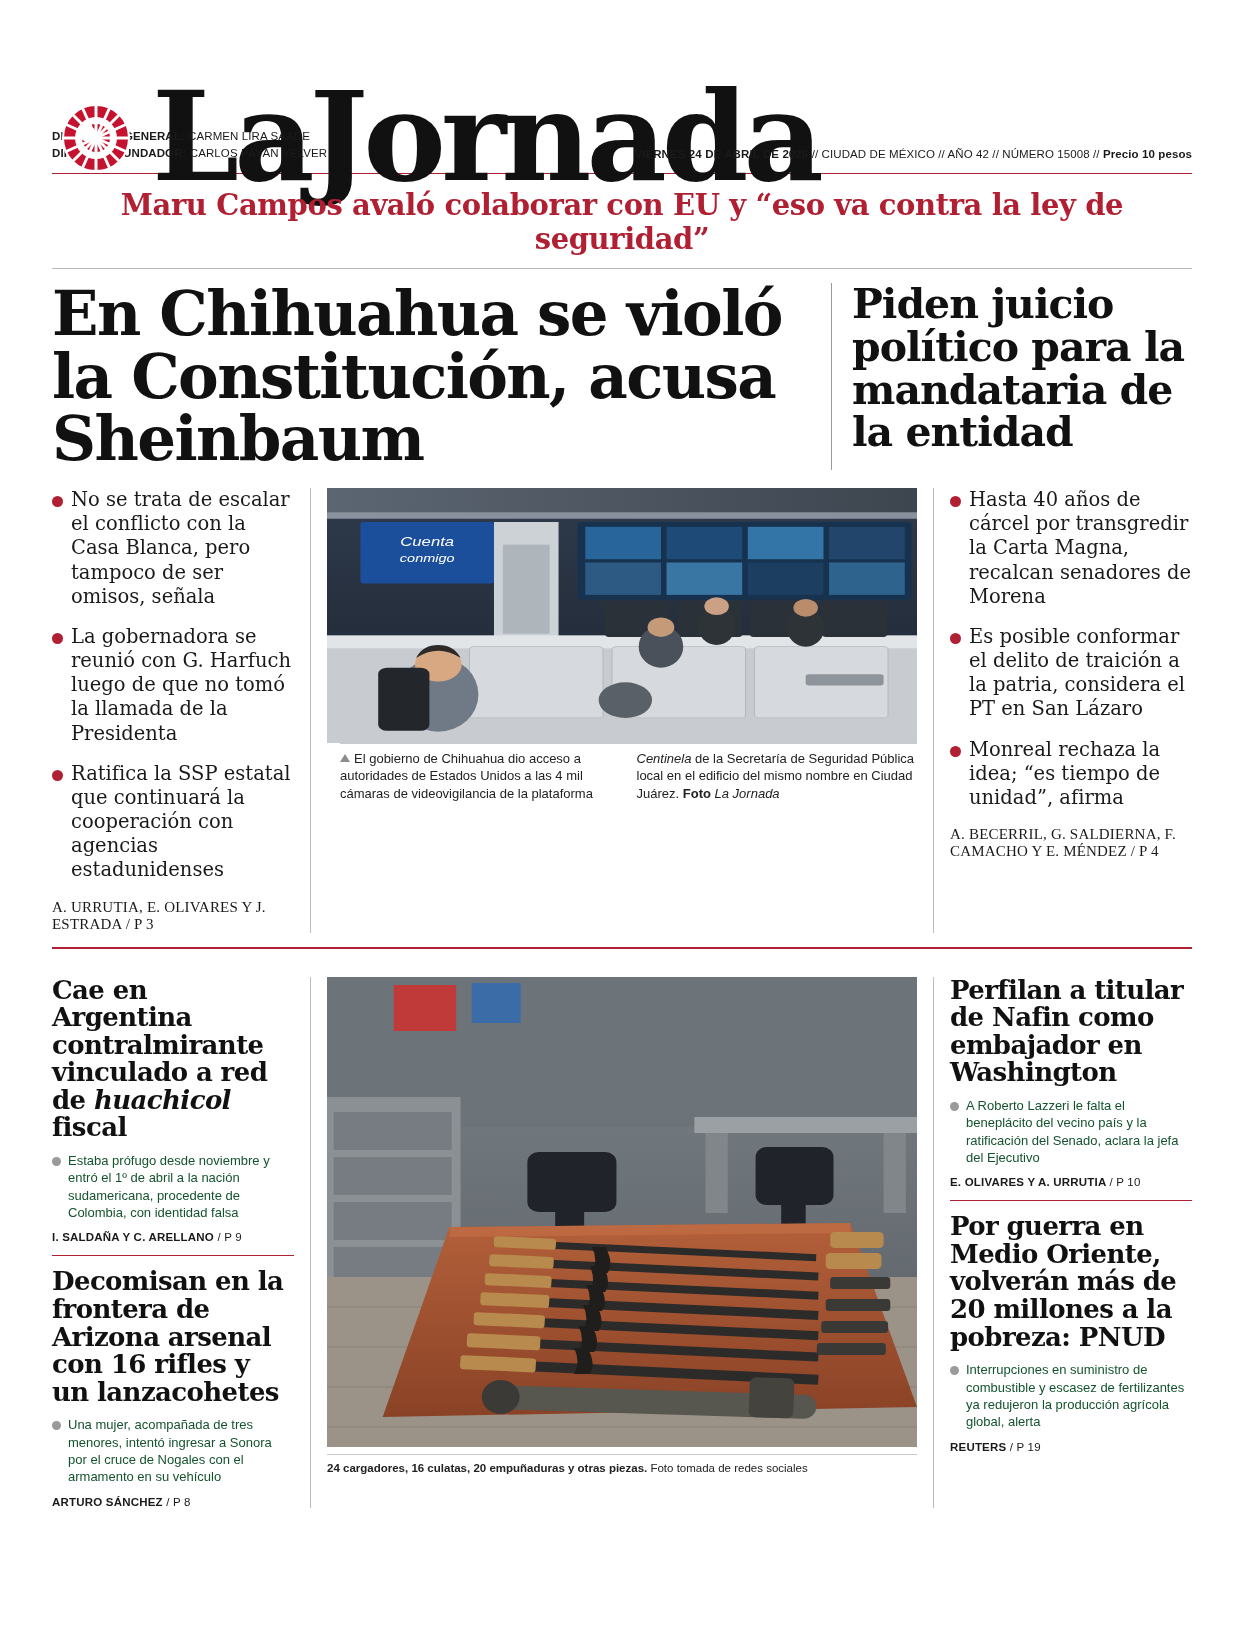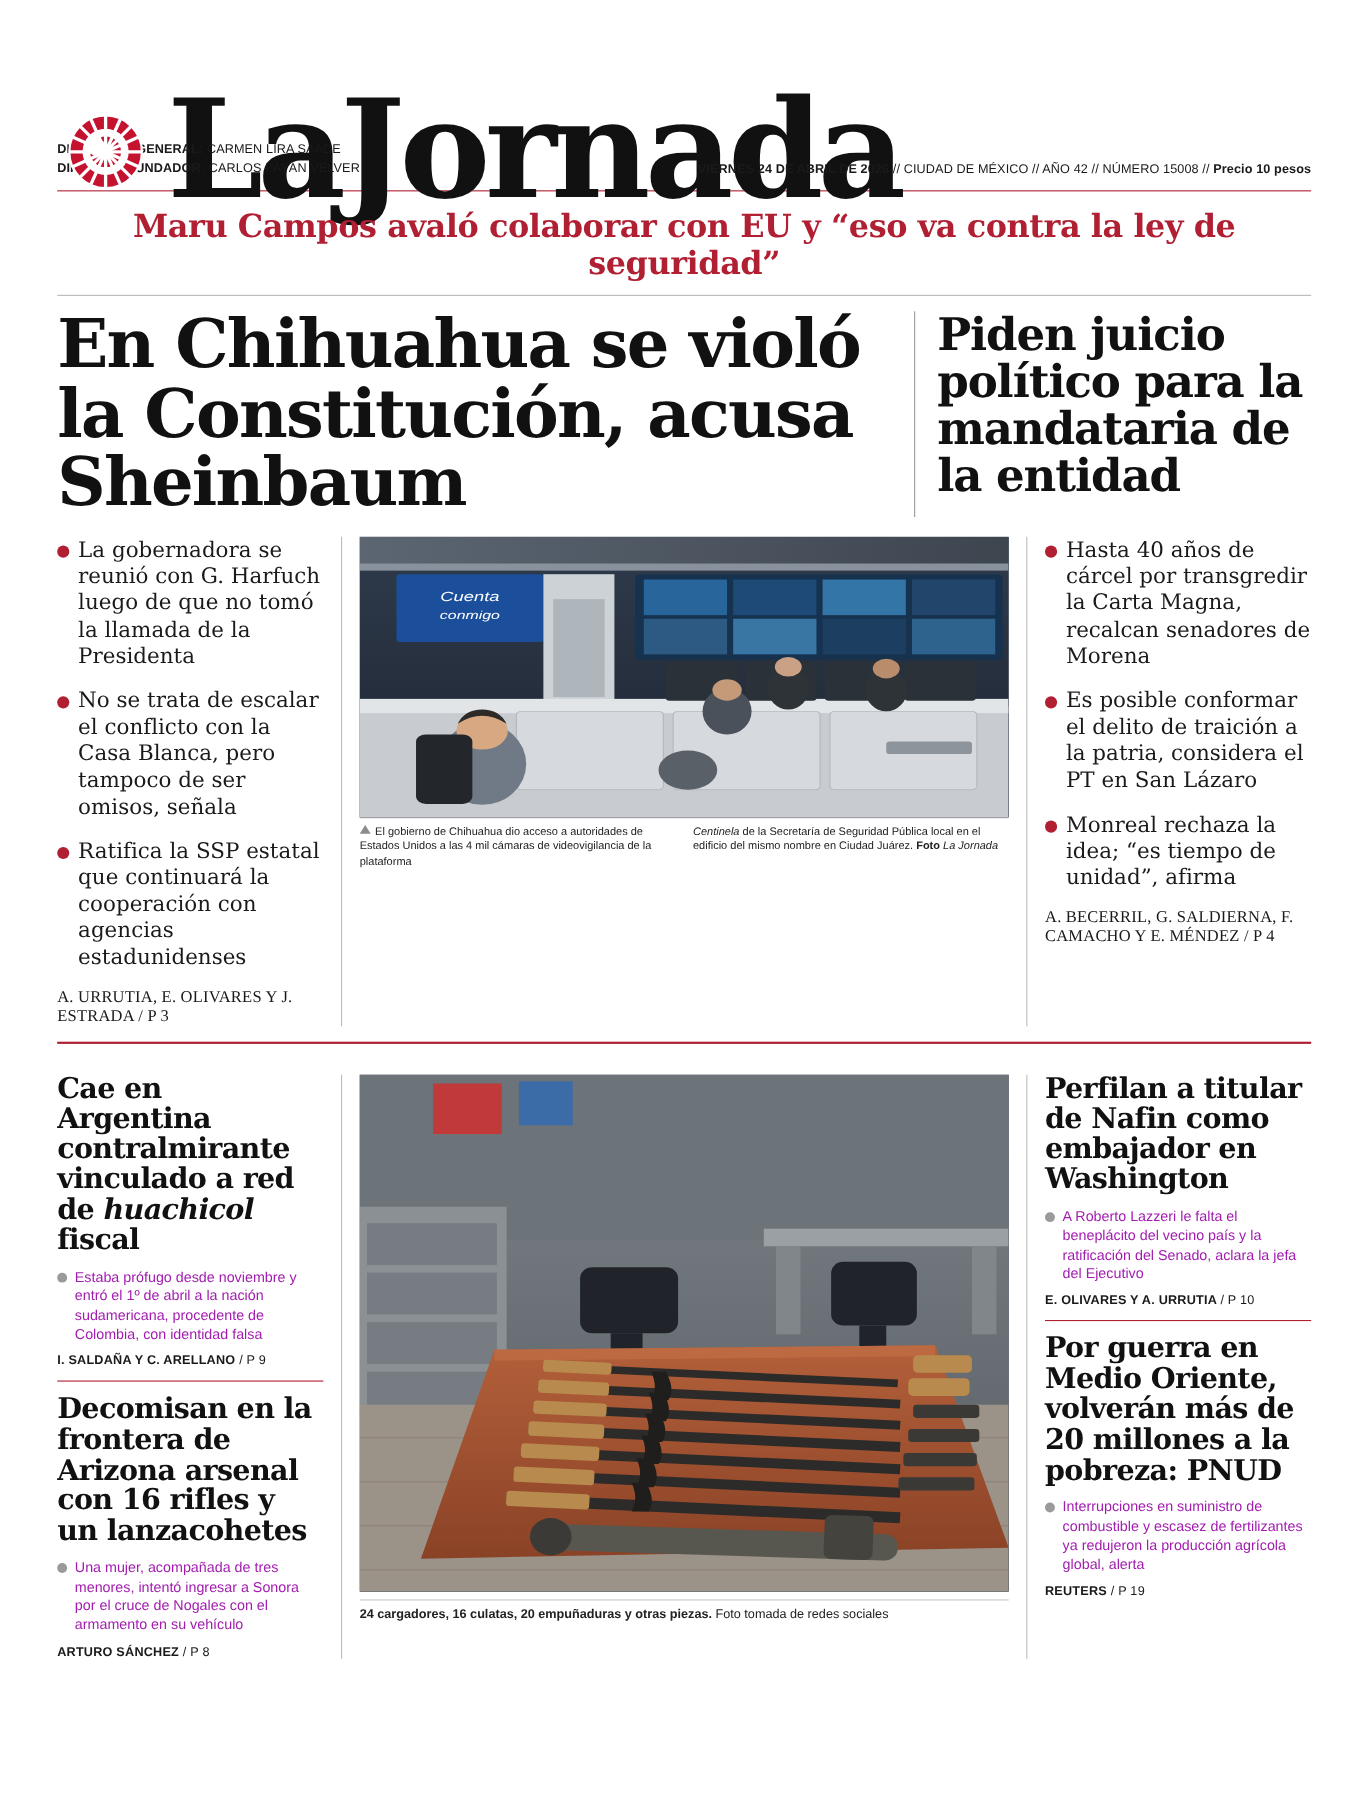--- a/index.html
+++ b/index.html
@@ -181,25 +181,26 @@
     font-size: 27px;
     letter-spacing: -0.5px;
     color: #b01f32;
     margin: 8px 0 7px 0;
     text-align: center;
   }
   .caption-row {
     display: flex;
     gap: 16px;
     font-family: "Liberation Sans", sans-serif;
-    font-size: 10px;
+    font-size: 13px;
     line-height: 1.33;
     color: #222;
     border-top: 1px solid #c9c9c9;
     padding-top: 6px;
+    margin-left: 13px;
   }
   .caption-col { flex: 1 1 50%; }
   .tri {
     display: inline-block;
     width: 0; height: 0;
     border-left: 5px solid transparent;
     border-right: 5px solid transparent;
     border-bottom: 8px solid #8c8c8c;
     margin-right: 4px;
     vertical-align: 1px;
@@ -222,21 +223,21 @@
     letter-spacing: -0.6px;
     color: #111;
     margin: 0 0 10px 0;
   }
   .sub-head i { font-style: italic; }
   .grey-bullet {
     display: flex;
     font-family: "Liberation Sans", sans-serif;
     font-size: 13px;
     line-height: 1.34;
-    color: #a21caf;
+    color: #14532d;
     margin-bottom: 10px;
   }
   .grey-dot {
     flex: 0 0 9px;
     width: 9px; height: 9px;
     border-radius: 50%;
     background: #9a9a9a;
     margin-top: 5px;
     margin-right: 7px;
   }
@@ -334,25 +335,25 @@
     <div class="headline-side">
       <h2>Piden juicio político para la mandataria de la entidad</h2>
     </div>
   </div>
 
   <div class="lead-row">
 
     <div class="col-left">
       <div class="bullet-item">
         <span class="bullet-dot"></span>
-        <span>La gobernadora se reunió con G. Harfuch luego de que no tomó la llamada de la Presidenta</span>
+        <span>No se trata de escalar el conflicto con la Casa Blanca, pero tampoco de ser omisos, señala</span>
       </div>
       <div class="bullet-item">
         <span class="bullet-dot"></span>
-        <span>No se trata de escalar el conflicto con la Casa Blanca, pero tampoco de ser omisos, señala</span>
+        <span>La gobernadora se reunió con G. Harfuch luego de que no tomó la llamada de la Presidenta</span>
       </div>
       <div class="bullet-item">
         <span class="bullet-dot"></span>
         <span>Ratifica la SSP estatal que continuará la cooperación con agencias estadunidenses</span>
       </div>
       <div class="byline">A. URRUTIA, E. OLIVARES Y J. ESTRADA / P 3</div>
     </div>
 
     <div class="col-center">
       <div class="photo photo-a">

